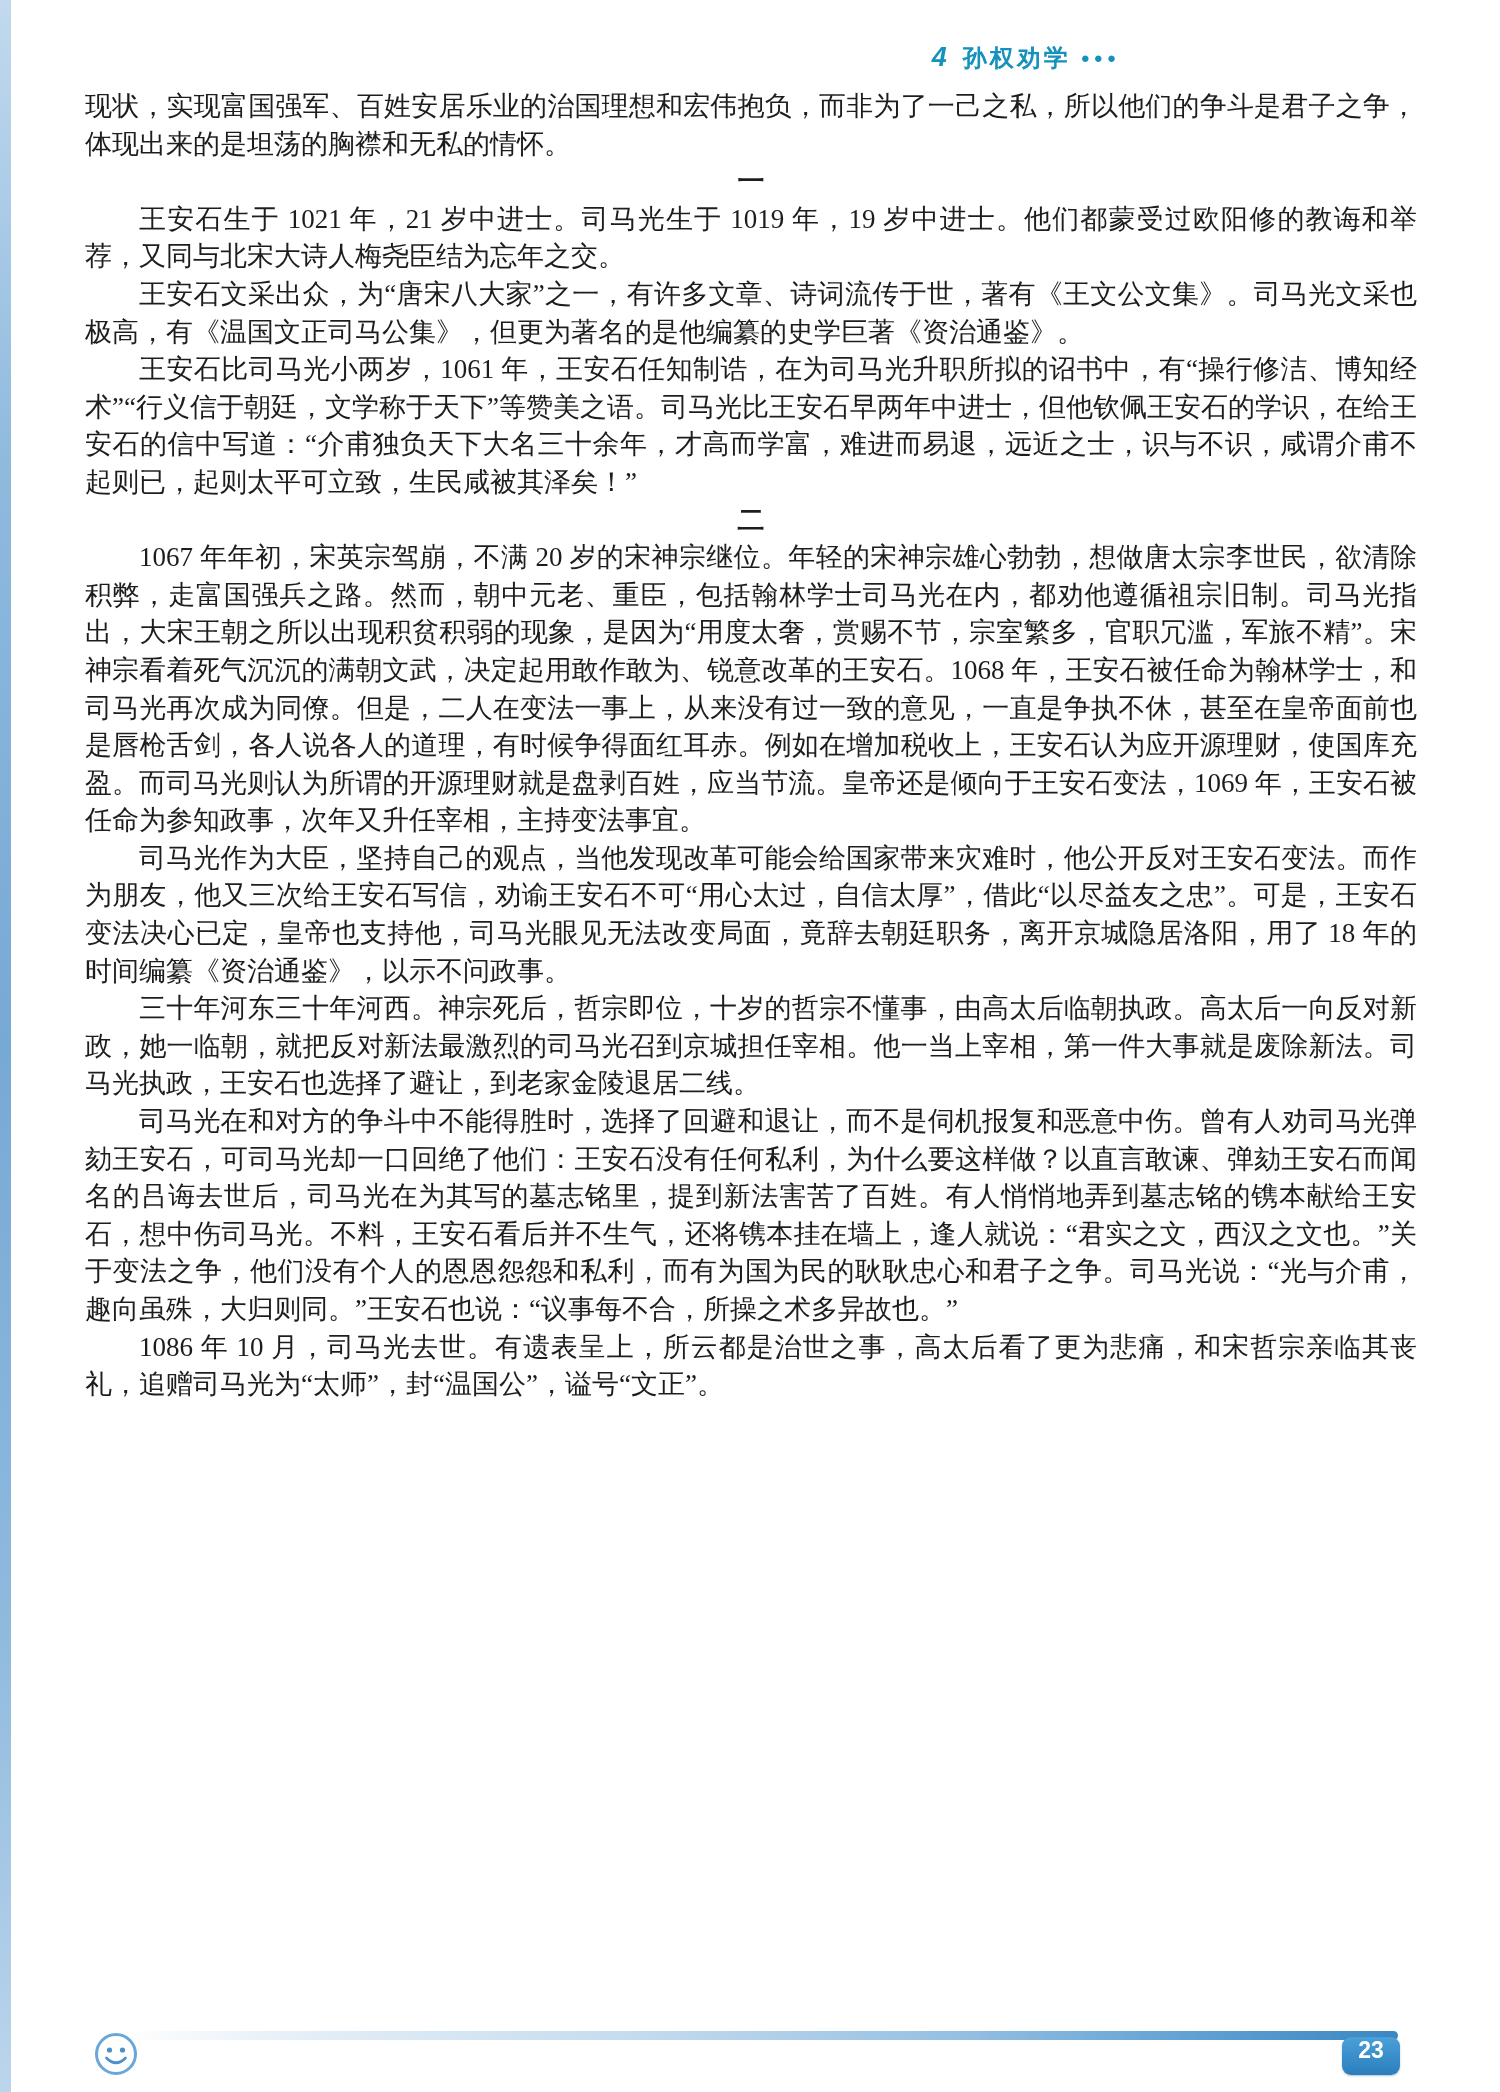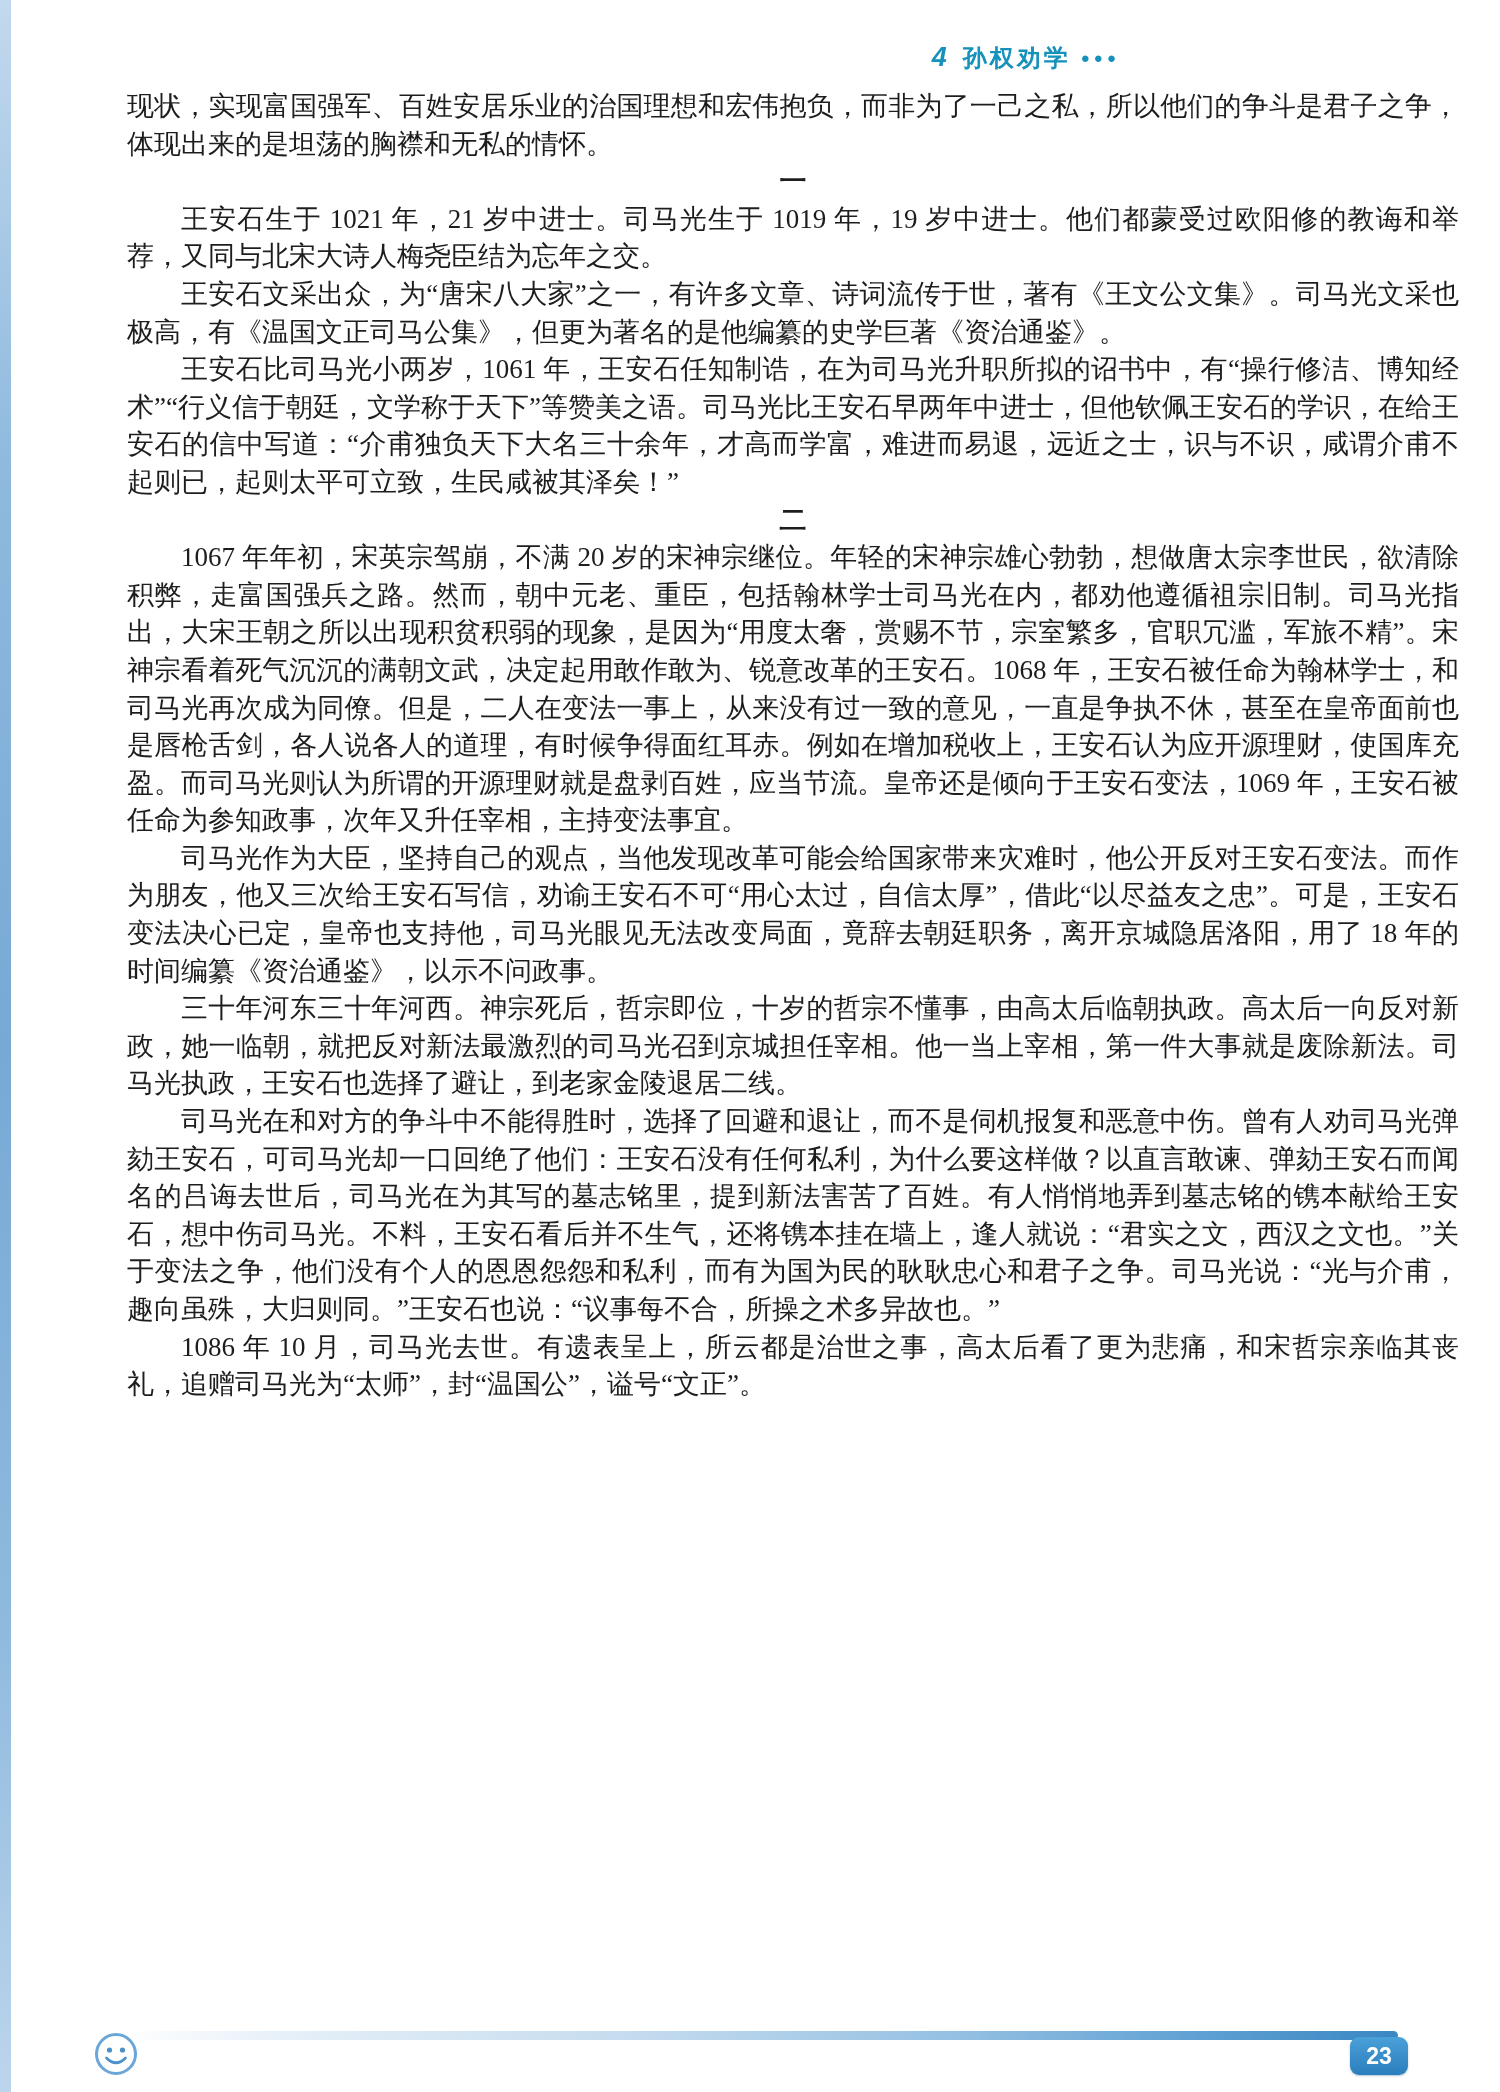--- a/index.html
+++ b/index.html
@@ -28,42 +28,41 @@
   .chapter-title {
     font-size:24px; font-weight:bold; letter-spacing:3px;
   }
   .chapter-dots {
     font-size:15px; letter-spacing:4px; margin-left:10px; vertical-align:3px;
   }
   .content {
     position:absolute; top:88px; left:85px; width:1332px;
     font-size:27px; line-height:37.6px;
     text-align:justify;
-    margin-left:42px;
   }
   .para { text-indent:2em; }
   .para.no-indent { text-indent:0; }
   .section-divider {
     text-align:center; text-indent:0; font-weight:bold;
     line-height:37.6px;
   }
   .footer-bar {
     position:absolute; left:132px; top:2031px; width:1266px; height:9px;
     border-radius:5px;
     background:linear-gradient(90deg,rgba(244,248,252,0.2) 0%,#e3eef7 14%,#c4dbee 40%,#93bfe2 66%,#5d9fd2 85%,#3a87c2 100%);
   }
   .smiley-wrap {
     position:absolute; left:92px; top:2030px; width:48px; height:48px;
   }
   .page-badge {
-    position:absolute; right:92px; top:2037px;
+    position:absolute; right:100px; top:2037px;
     width:58px; height:38px;
     background:linear-gradient(180deg,#4aa0d8 0%,#2a7ebd 100%);
     border-radius:9px;
-    display:flex; align-items:center; justify-content:center;
+    display:flex; align-items:flex-start; justify-content:center;
     color:#ffffff;
     font-family:"Liberation Sans","DejaVu Sans",sans-serif;
     font-size:23px; font-weight:bold;
     box-shadow:0 1px 2px rgba(30,80,130,0.35);
   }
 </style>
 </head>
 <body>
 
 <div class="edge-strip"></div>

